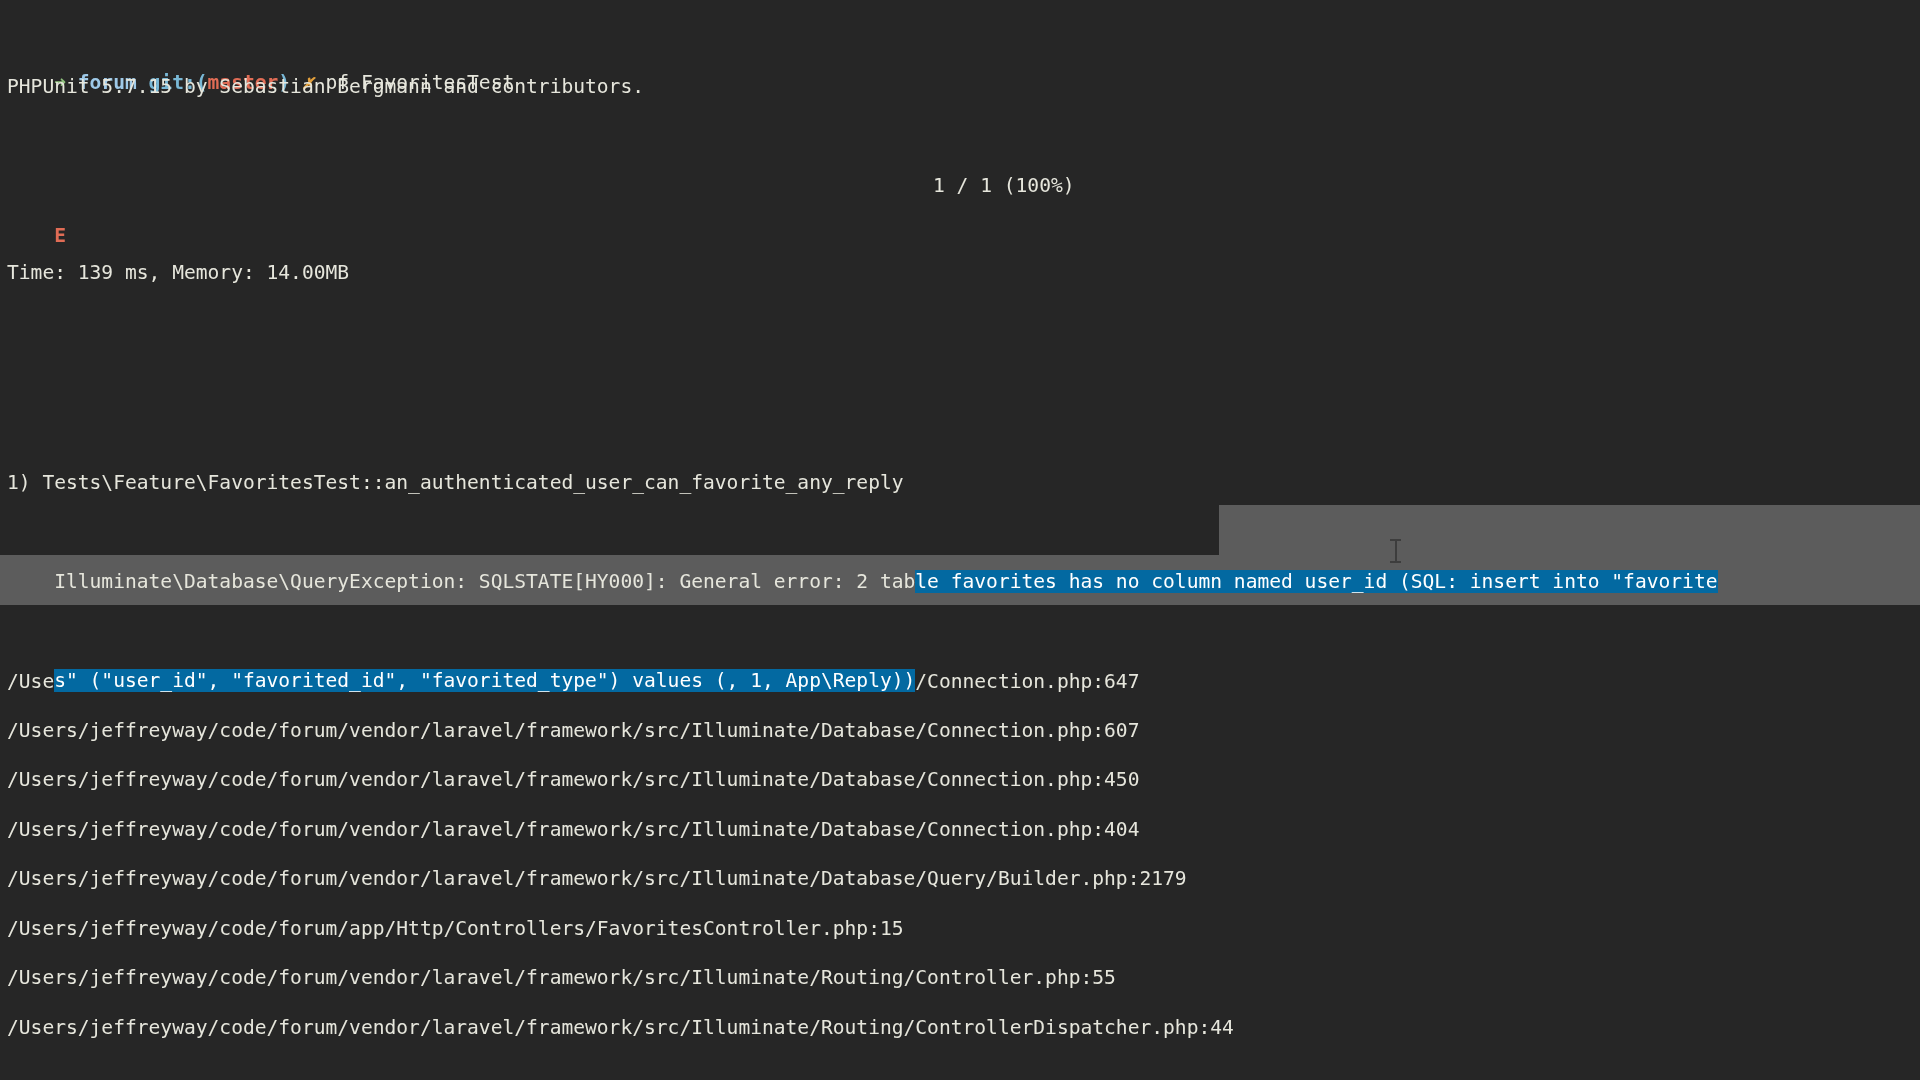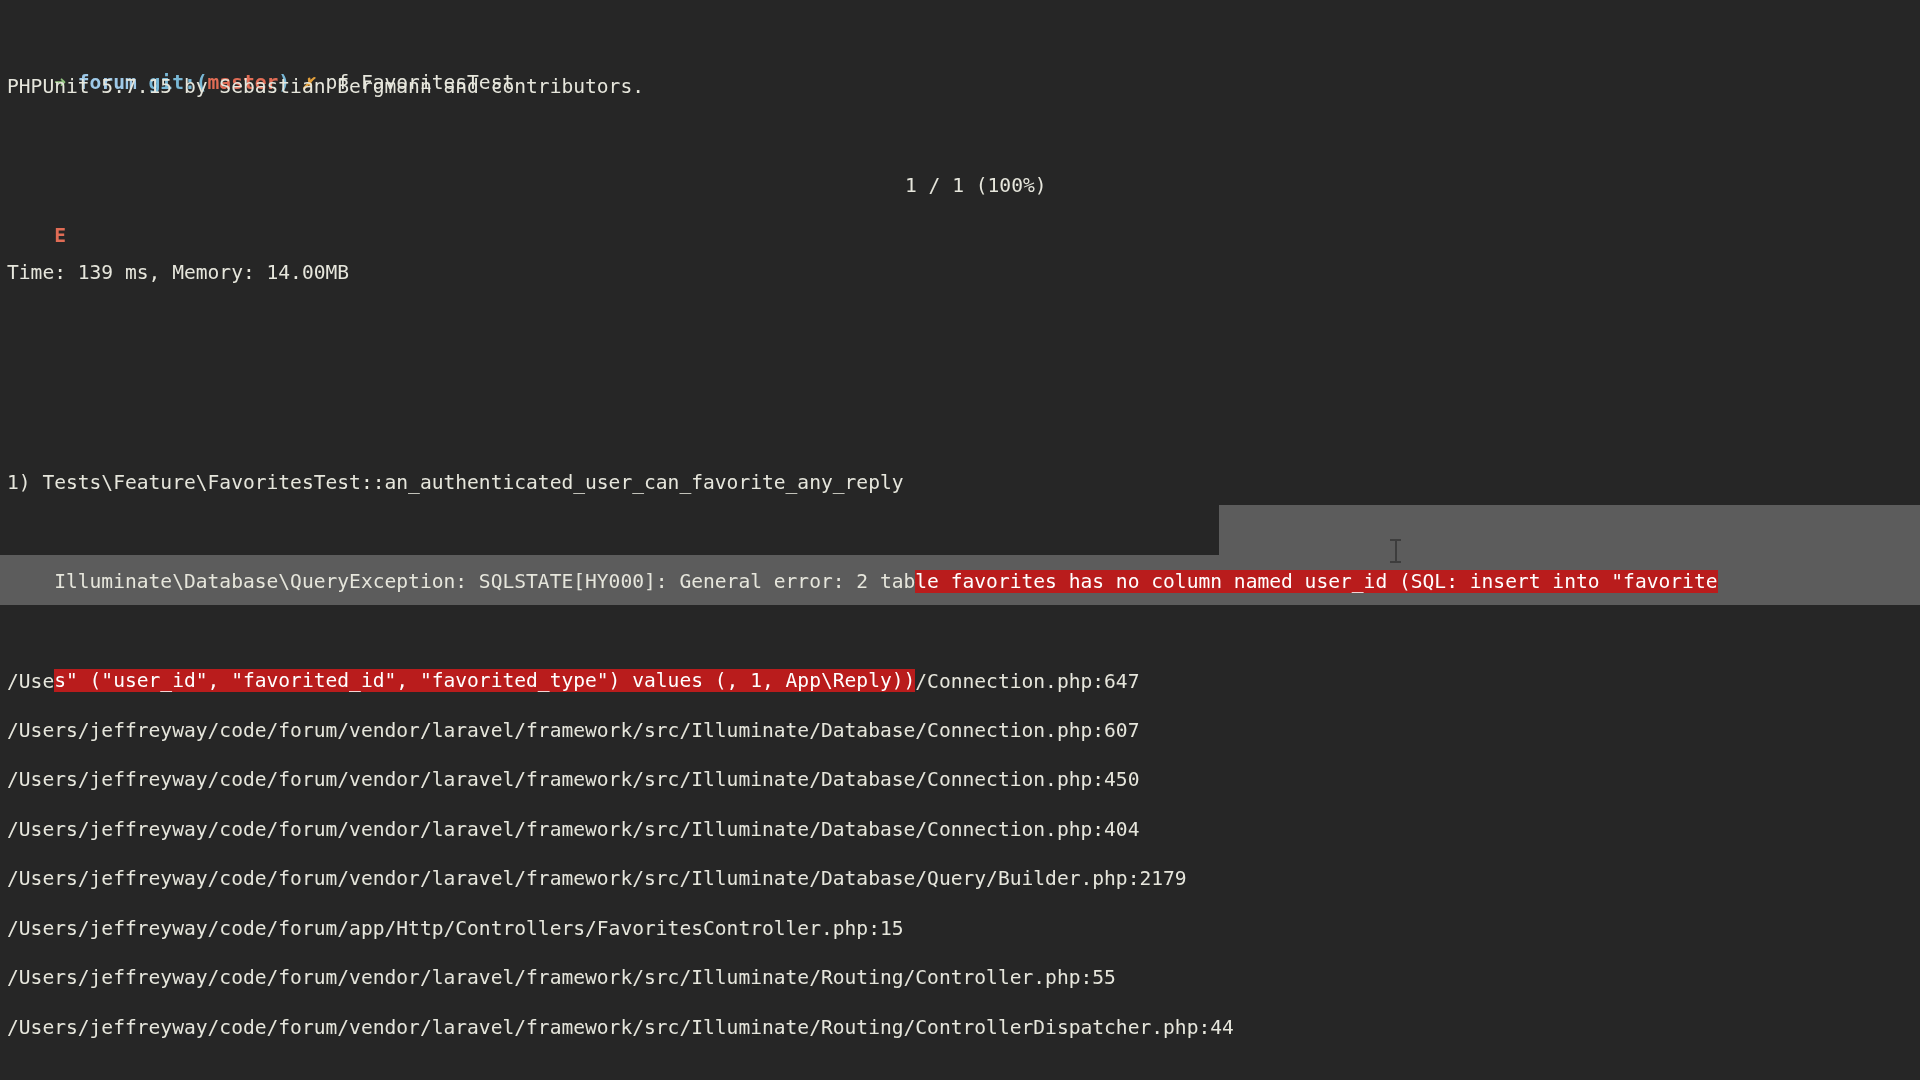--- a/index.html
+++ b/index.html
@@ -39,21 +39,21 @@
   .c-git     { color: #79b8d6; font-weight: bold; }
   .c-paren   { color: #79b8d6; font-weight: bold; }
   .c-branch  { color: #e06c55; font-weight: bold; }
   .c-x       { color: #e3a03c; font-style: italic; font-weight: bold; }
   .c-cmd     { color: #e6e6dc; }
   .c-err     { color: #e06c55; font-weight: bold; }
   .c-plain   { color: #e6e6dc; }
 
   
   .sel {
-    background: #b91c1c;
+    background: #0369a1;
     color: #ffffff;
   }
   .selblock {
     position: absolute;
     background: #5c5c5c;
     z-index: 0;
   }
   .abovetext { position: relative; z-index: 2; }
 
   
@@ -89,21 +89,21 @@
 
   <div class="line" style="top:8px;">
     <span class="c-arrow">➜</span><span class="c-plain"> </span><span class="c-dir">forum</span><span class="c-plain"> </span><span class="c-git">git:</span><span class="c-paren">(</span><span class="c-branch">master</span><span class="c-paren">)</span><span class="c-plain"> </span><span class="c-x">✗</span><span class="c-plain"> </span><span class="c-cmd">pf FavoritesTest</span>
   </div>
 
   <div class="line" style="top:62px;">PHPUnit 5.7.15 by Sebastian Bergmann and contributors.</div>
 
   <div class="line" style="top:161px;">
     <span class="c-err">E</span>
   </div>
-  <div class="line" style="top:161px; left:905px;">1 / 1 (100%)</div>
+  <div class="line" style="top:161px; left:933px;">1 / 1 (100%)</div>
 
   <div class="line" style="top:248px;">Time: 139 ms, Memory: 14.00MB</div>
 
 
   <div class="line" style="top:458px;">1) Tests\Feature\FavoritesTest::an_authenticated_user_can_favorite_any_reply</div>
 
   <div class="line abovetext" style="top:507px;">
     <span>Illuminate\Database\QueryException: SQLSTATE[HY000]: General error: 2 tab</span><span class="sel">le favorites has no column named user_id (SQL: insert into "favorite</span>
   </div>
 

